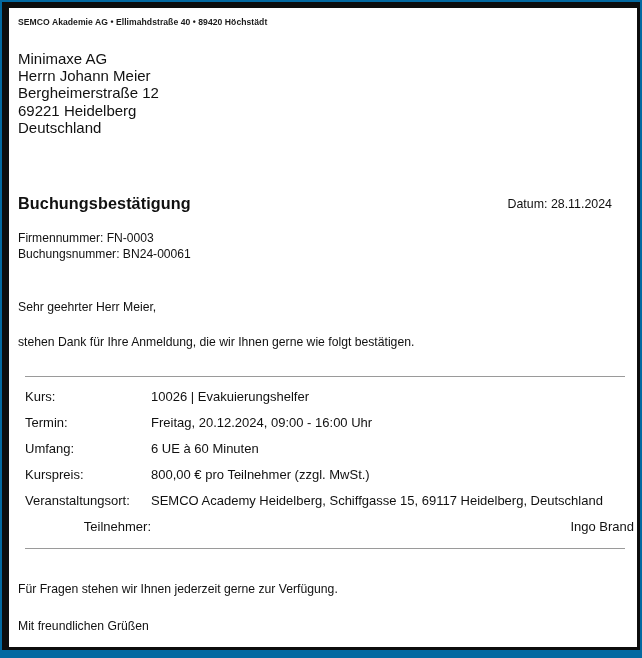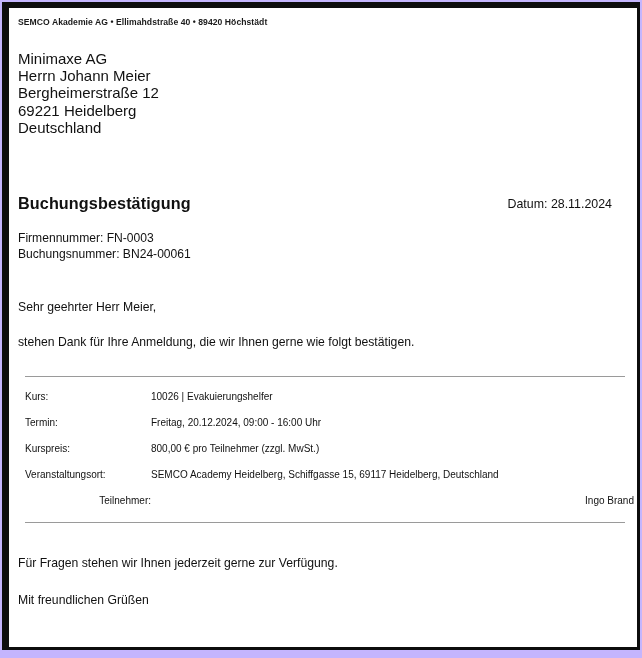--- a/index.html
+++ b/index.html
@@ -16,21 +16,21 @@
     overflow: hidden;
   }
 
   
   .page-frame {
     position: absolute;
     left: 0;
     top: 0;
     width: 642px;
     height: 658px;
-    background: #c4b5fd;
+    background: #0369a1;
     box-sizing: border-box;
   }
   .page-border {
     position: absolute;
     left: 2px;
     top: 2px;
     width: 638px;
     height: 648px;
     background: #0d0d0d;
     box-sizing: border-box;
@@ -129,21 +129,21 @@
   .rule-top { margin-top: 27px; }
   .rule-bottom { margin-top: 14px; }
 
   
   .details {
     margin-top: 13px;
     width: 100%;
     border-collapse: collapse;
   }
   .details td {
-    font-size: 10px;
+    font-size: 13px;
     color: #111111;
     padding: 0 0 12px 0;
     vertical-align: top;
     line-height: 14px;
     margin-left: 48px;
   }
   .details tr:last-child td {
     padding-bottom: 0;
     text-align: right;
   }
@@ -207,20 +207,24 @@
           <tbody>
             <tr>
               <td class="det-label">Kurs:</td>
               <td class="det-value">10026 | Evakuierungshelfer</td>
             </tr>
             <tr>
               <td class="det-label">Termin:</td>
               <td class="det-value">Freitag, 20.12.2024, 09:00 - 16:00 Uhr</td>
             </tr>
             <tr>
+              <td class="det-label">Umfang:</td>
+              <td class="det-value">6 UE à 60 Minuten</td>
+            </tr>
+            <tr>
               <td class="det-label">Kurspreis:</td>
               <td class="det-value">800,00 € pro Teilnehmer (zzgl. MwSt.)</td>
             </tr>
             <tr>
               <td class="det-label">Veranstaltungsort:</td>
               <td class="det-value">SEMCO Academy Heidelberg, Schiffgasse 15, 69117 Heidelberg, Deutschland</td>
             </tr>
             <tr>
               <td class="det-label">Teilnehmer:</td>
               <td class="det-value">Ingo Brand</td>

